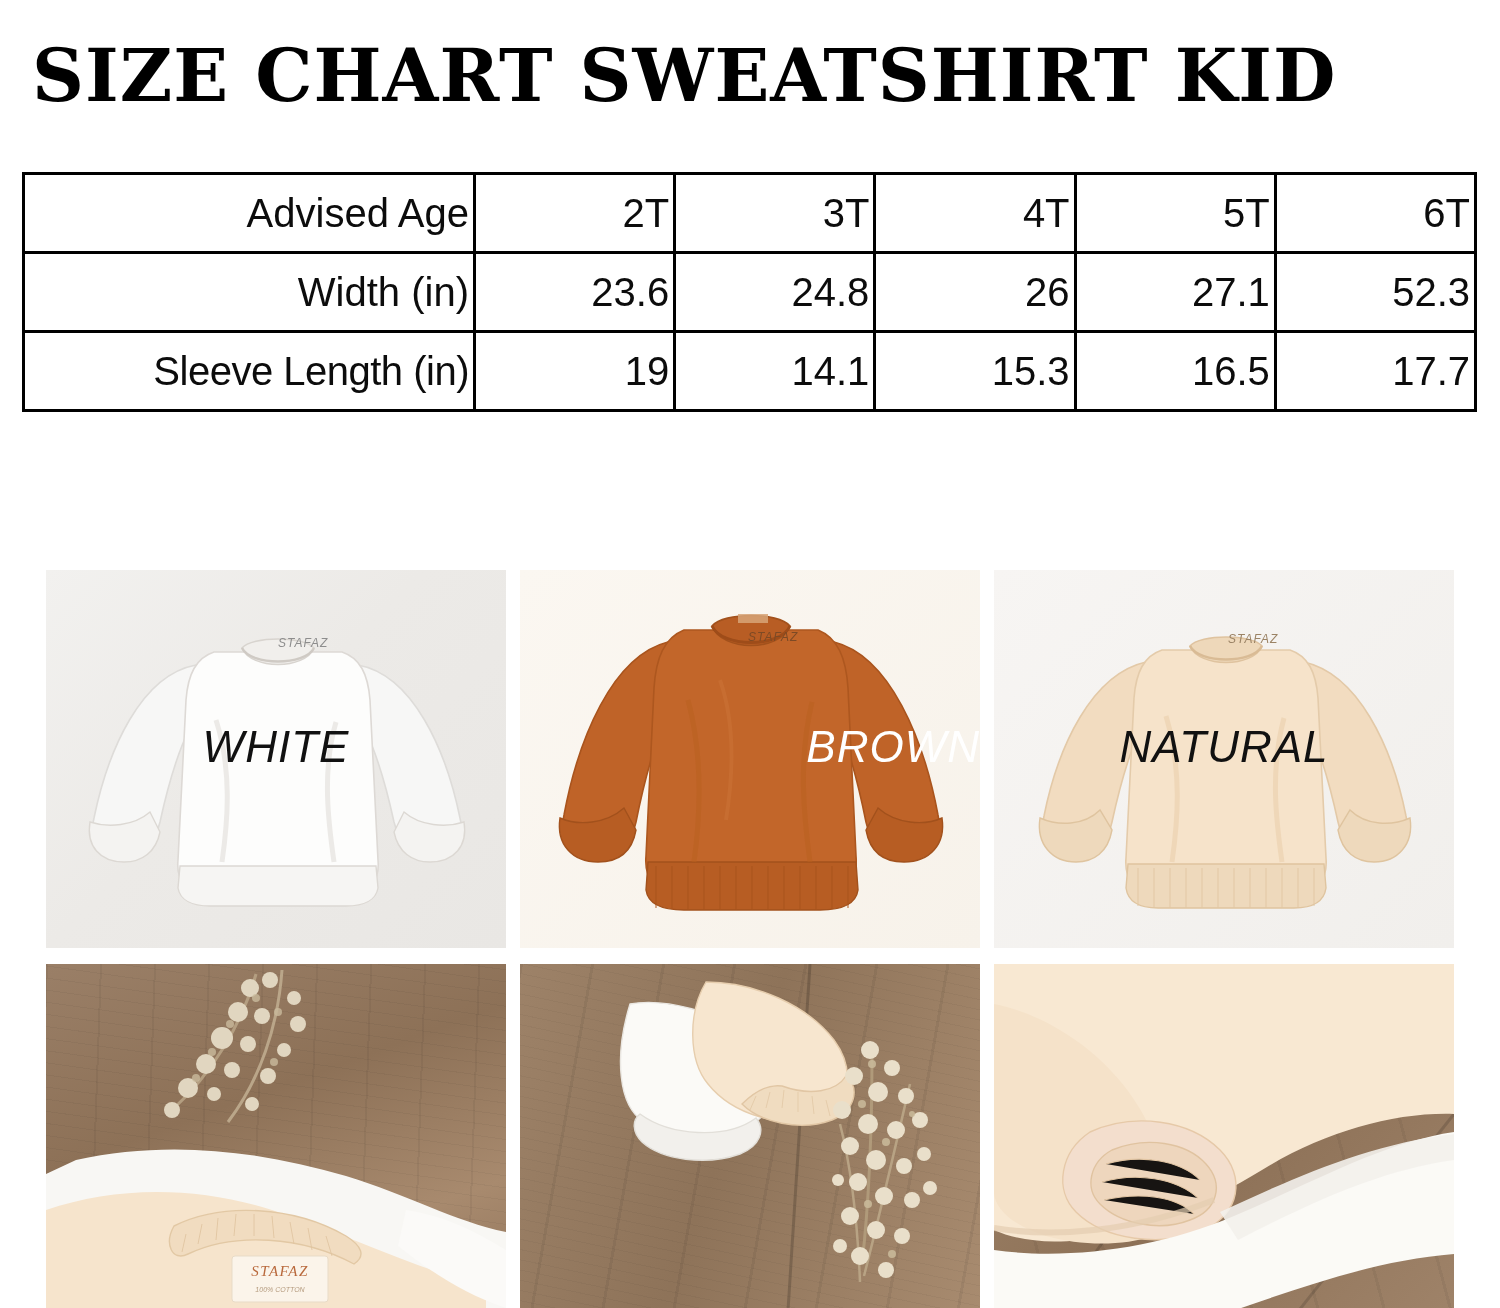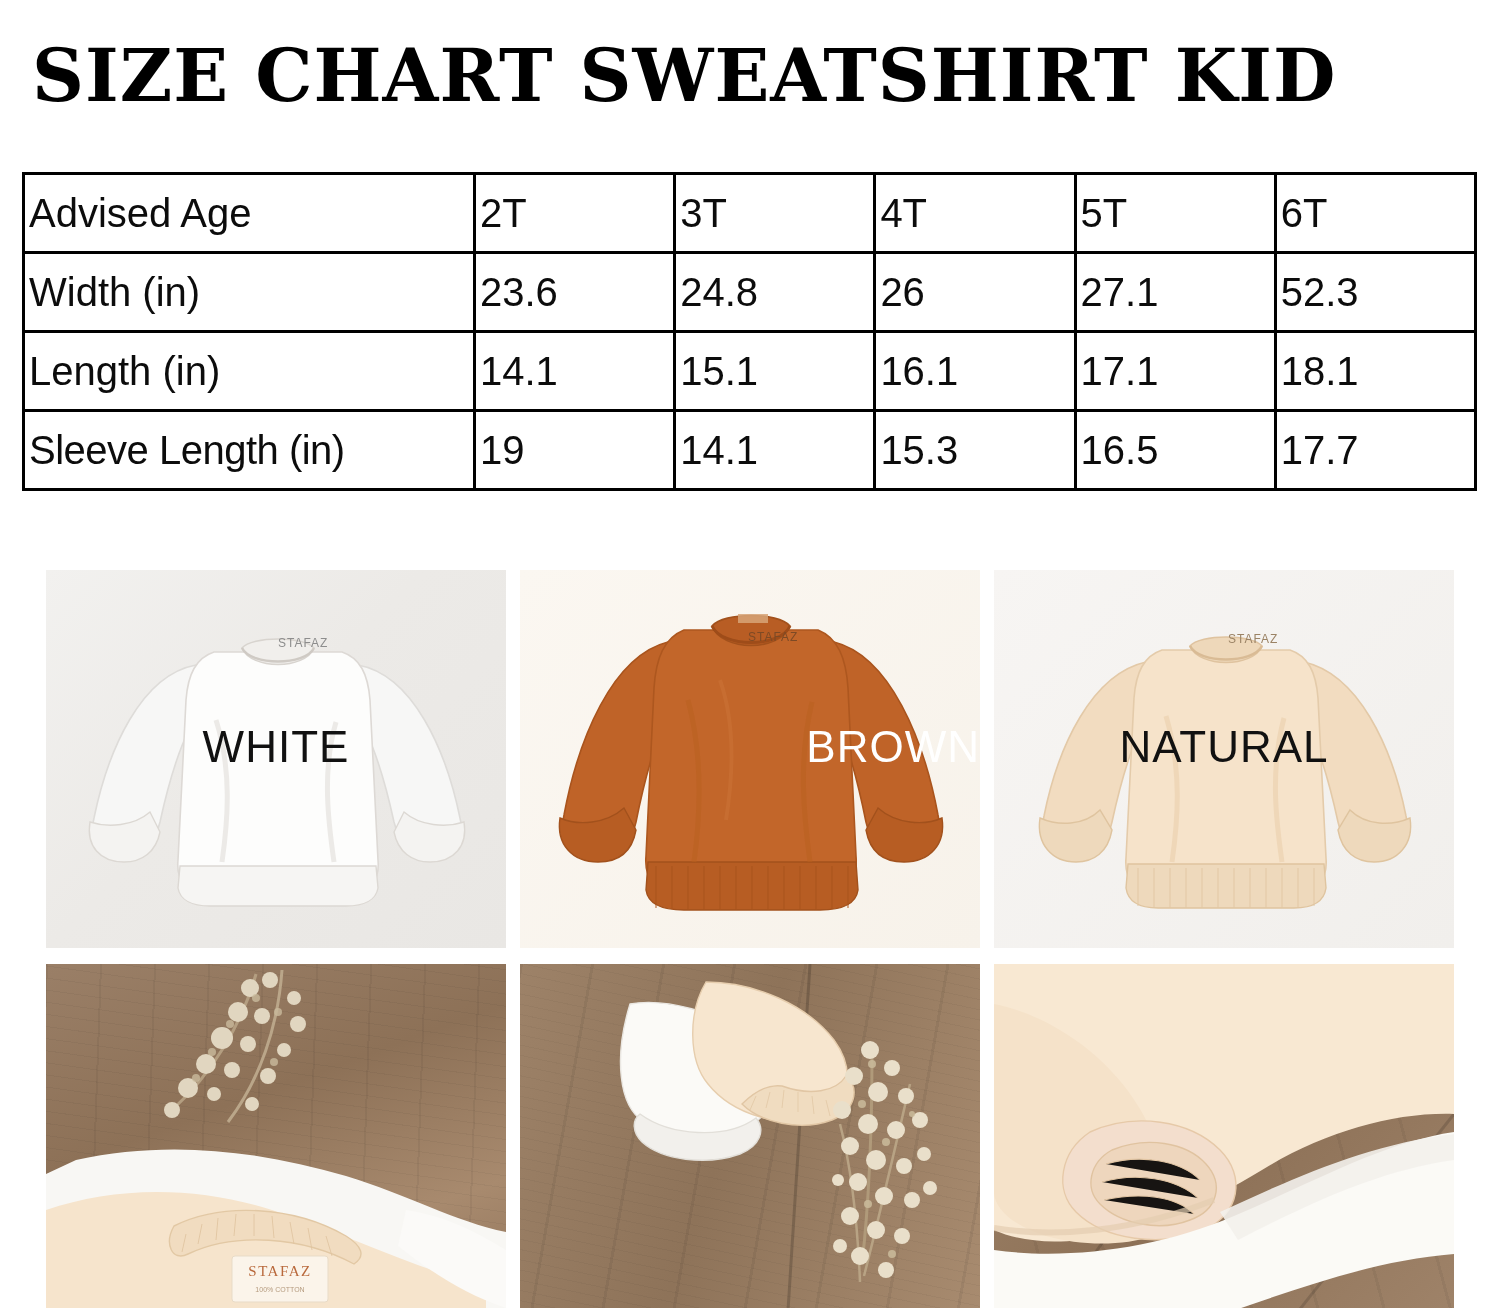--- a/index.html
+++ b/index.html
@@ -43,21 +43,21 @@
     width: 1455px;
   }
   table.size-chart {
     border-collapse: collapse;
     width: 100%;
     table-layout: fixed;
   }
   table.size-chart td {
     border: 3px solid #000000;
     height: 76px;
-    text-align: left;
+    text-align: right;
     vertical-align: middle;
     font-size: 40px;
     color: #0c0c0c;
     font-family: "Liberation Sans", sans-serif;
     padding: 0 4px;
     white-space: nowrap;
   }
   table.size-chart td.rowhead {
     width: 440px;
     font-size: 40px;
@@ -69,20 +69,21 @@
   
   .grid {
     position: absolute;
     left: 46px;
     top: 570px;
     width: 1408px;
   }
   .row {
     display: flex;
     gap: 14px;
+    font-style: italic;
   }
   .row + .row { margin-top: 16px; }
   .cell {
     position: relative;
     width: 460px;
     height: 378px;
     overflow: hidden;
   }
 
   
@@ -168,28 +169,20 @@
           <td>5T</td>
           <td>6T</td>
         </tr>
         <tr>
           <td class="rowhead">Width (in)</td>
           <td>23.6</td>
           <td>24.8</td>
           <td>26</td>
           <td>27.1</td>
           <td>52.3</td>
-        </tr>
-        <tr>
-          <td class="rowhead">Length (in)</td>
-          <td>14.1</td>
-          <td>15.1</td>
-          <td>16.1</td>
-          <td>17.1</td>
-          <td>18.1</td>
         </tr>
         <tr>
           <td class="rowhead tight">Sleeve Length (in)</td>
           <td>19</td>
           <td>14.1</td>
           <td>15.3</td>
           <td>16.5</td>
           <td>17.7</td>
         </tr>
       </tbody>

